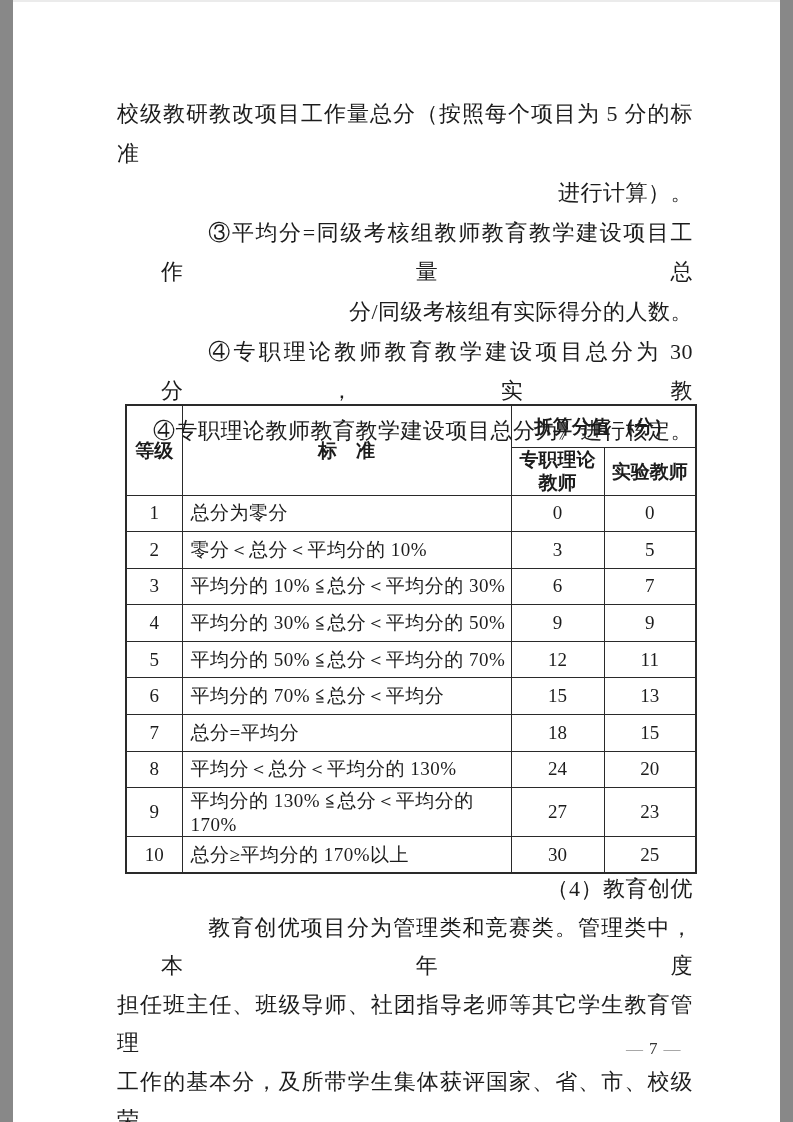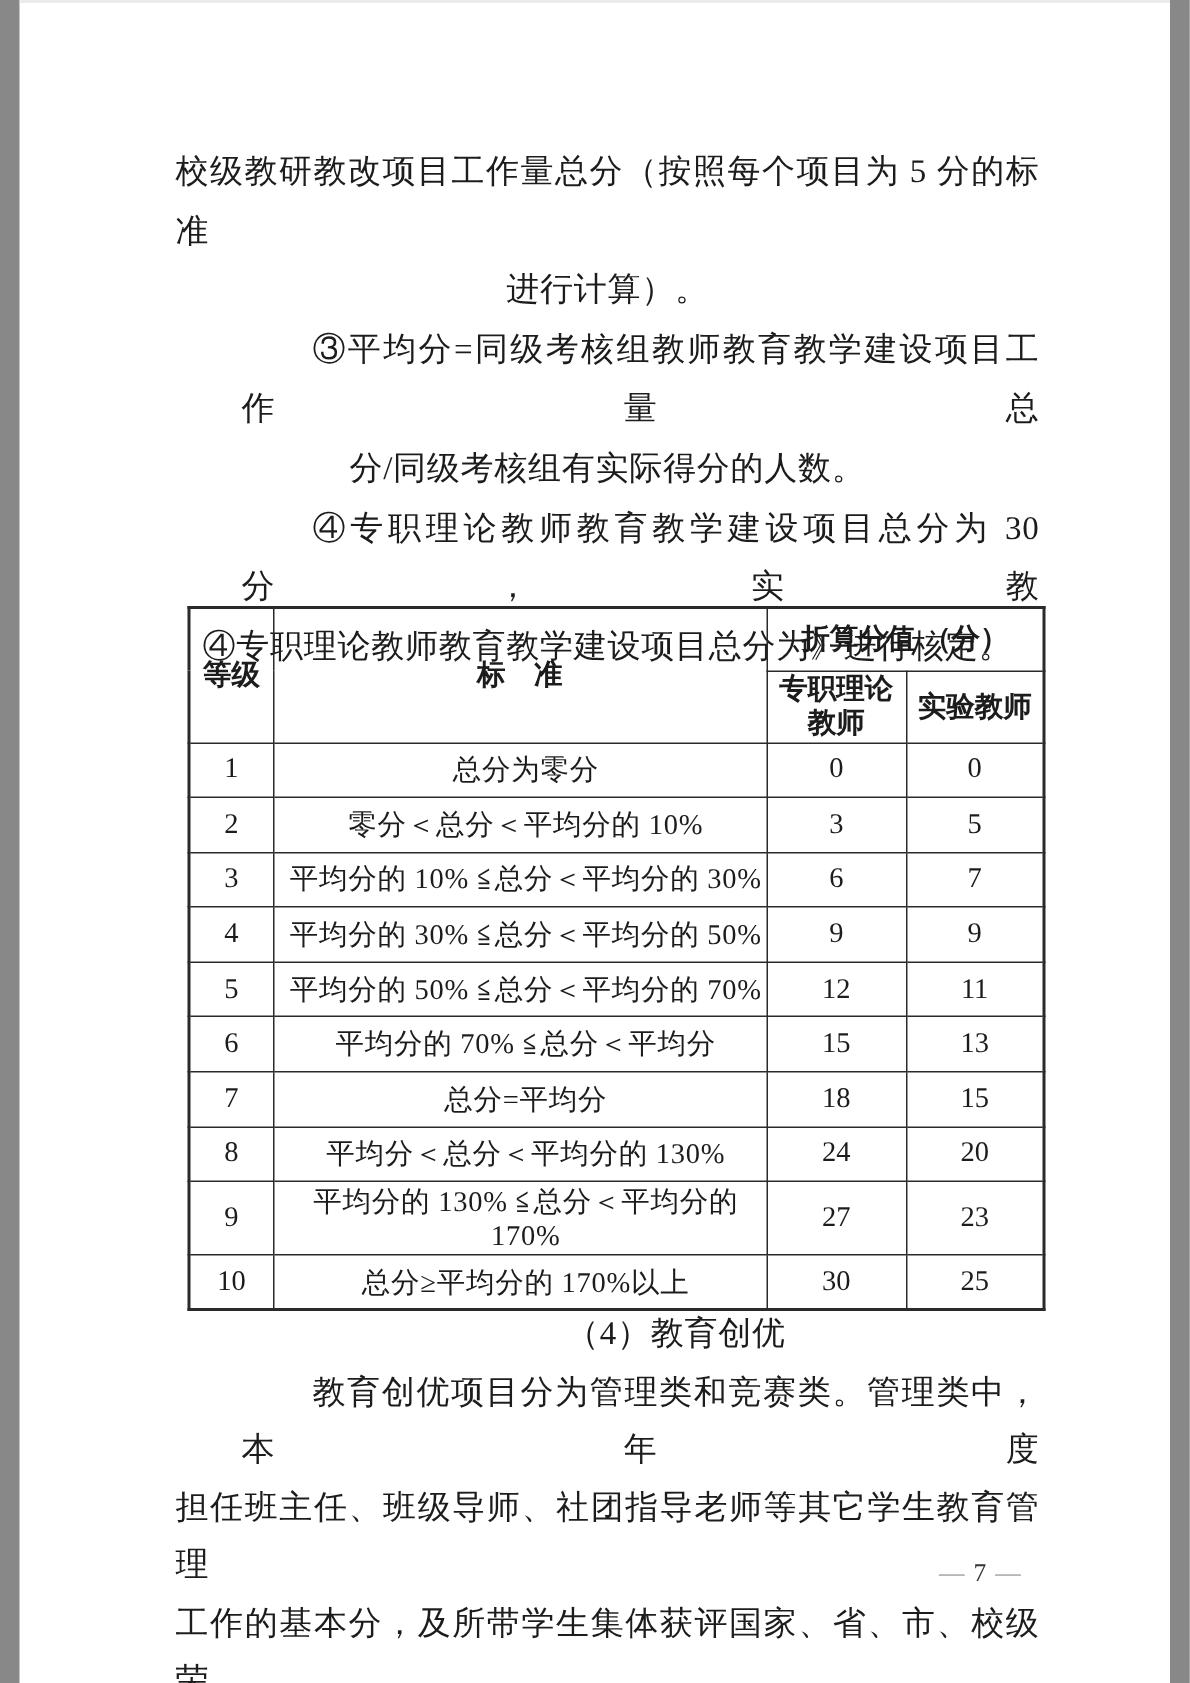--- a/index.html
+++ b/index.html
@@ -17,21 +17,21 @@
     background:#ebebeb;
   }
   
   .textblock{
     position:absolute;left:104px;width:576px;
     font-size:22px;line-height:39.6px;
     letter-spacing:0.5px;
   }
   .textblock.upper{top:94px;}
   .textblock.lower{top:870px;line-height:38.5px;}
-  .tline{white-space:nowrap;text-align:center;}
+  .tline{white-space:nowrap;text-align:right;}
   .tline.fill{white-space:normal;text-align:justify;text-align-last:justify;}
   .tline.ind{text-indent:2.15em;margin-left:44px;}
   
   .table-title{
     position:absolute;left:104px;top:366px;width:576px;
     text-align:center;
     font-family:"Liberation Sans","DejaVu Sans",sans-serif;
     font-weight:bold;font-size:21px;line-height:32px;
     letter-spacing:0.5px;
   }
@@ -50,21 +50,21 @@
   .score-table thead tr.h1{height:42px;}
   .score-table thead tr.h2{height:48px;}
   .score-table tbody tr{height:36.6px;}
   .score-table th{
     font-family:"Liberation Sans","DejaVu Sans",sans-serif;
     font-weight:bold;font-size:19px;line-height:23px;
     text-align:center;padding:0 3px;
   }
   .score-table td{font-size:19px;}
   td.c-grade{text-align:center;font-family:"Liberation Serif","DejaVu Serif",serif;}
-  td.c-standard{text-align:center;padding-left:8px;letter-spacing:0.5px;margin-top:44px;}
+  td.c-standard{text-align:left;padding-left:8px;letter-spacing:0.5px;margin-top:44px;}
   td.c-score{text-align:center;font-family:"Liberation Serif","DejaVu Serif",serif;}
   
   .footer{
     position:absolute;left:613px;top:1040px;width:80px;
     font-size:17px;line-height:18px;text-align:left;
     font-family:"Liberation Serif","DejaVu Serif",serif;
   }
   .footer .dash{color:#9a9a9a;}
   .footer .num{color:#333;padding:0 6px;}
 </style>

